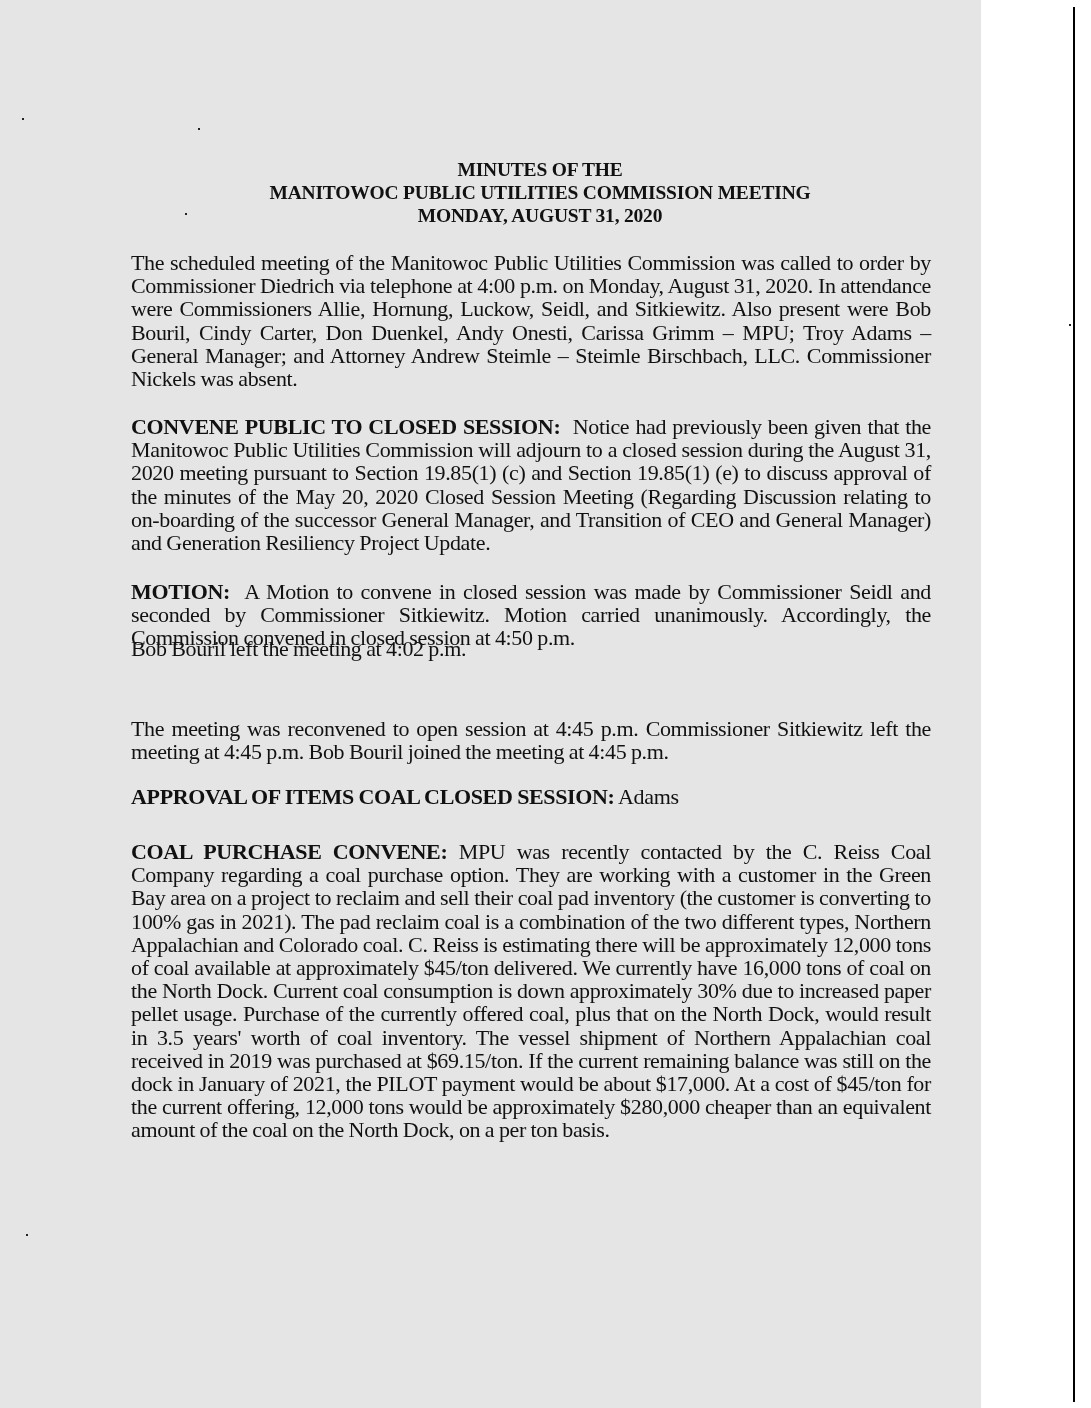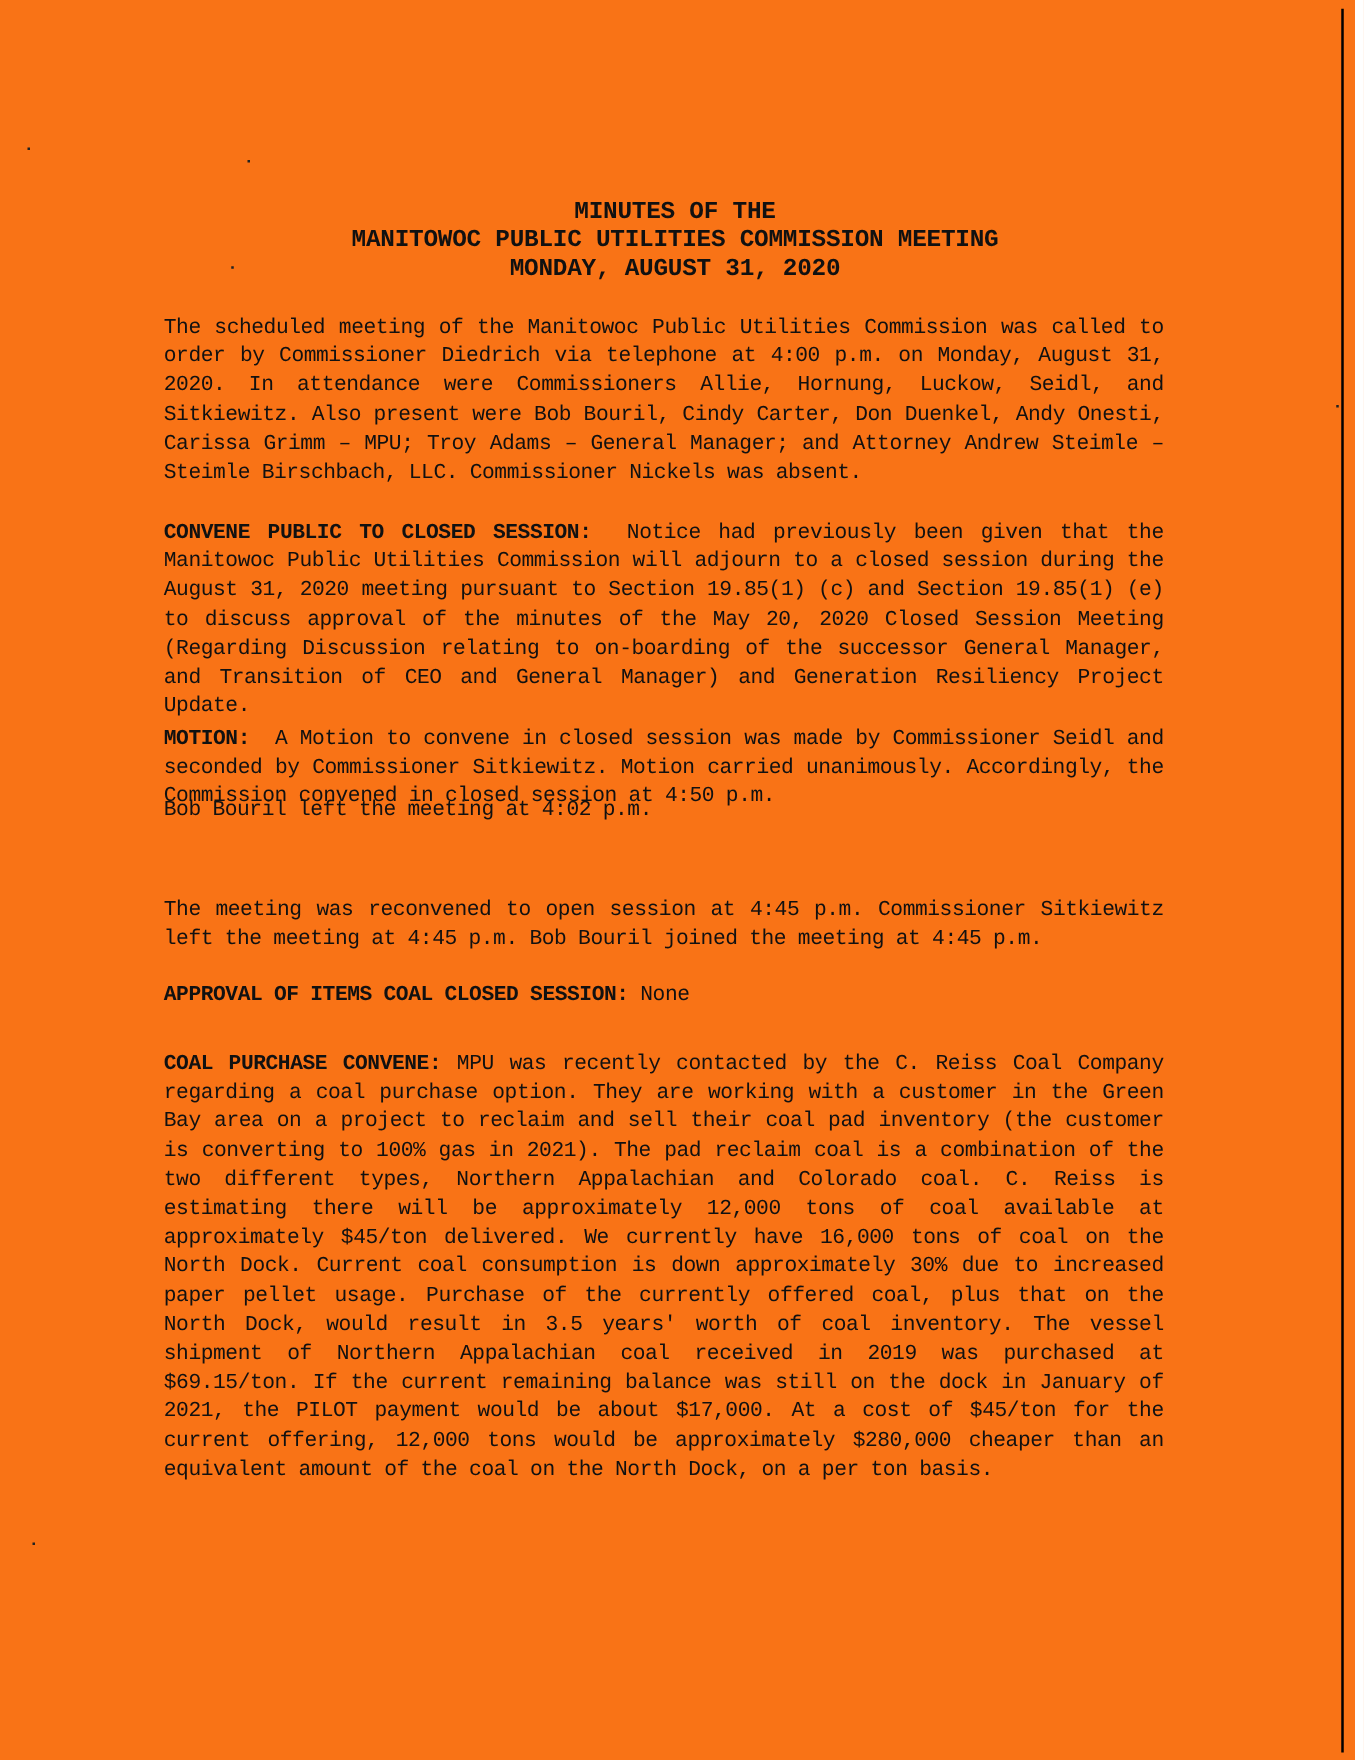--- a/index.html
+++ b/index.html
@@ -12,24 +12,23 @@
       height: 1408px;
       position: relative;
       overflow: hidden;
       font-family: "Liberation Serif", "DejaVu Serif", serif;
       color: #111111;
     }
     .page {
       position: absolute;
       left: 0;
       top: 0;
-      width: 1084px;
+      width: 981px;
       height: 1408px;
-      background: #f97316;
-      font-family: Liberation Mono, monospace;
+      background: #e5e5e5;
     }
     .scan-edge {
       position: absolute;
       left: 1073px;
       top: 7px;
       width: 2px;
       height: 1395px;
       background: #000000;
     }
     .speck {
@@ -49,21 +48,21 @@
       line-height: 23px;
       letter-spacing: -0.2px;
     }
     .header div {
       white-space: nowrap;
     }
     .body-text {
       position: absolute;
       left: 131px;
       width: 800px;
-      font-size: 17px;
+      font-size: 22px;
       line-height: 23.2px;
       text-align: justify;
       letter-spacing: -0.35px;
       word-spacing: -0.5px;
     }
     .body-text b {
       font-weight: bold;
     }
     .p1 { top: 251px; }
     .p2 { top: 415px; }
@@ -109,21 +108,21 @@
   <p class="body-text p4" style="margin:0;">
     <span>Bob Bouril left the meeting at 4:02 p.m.</span>
   </p>
 
   <p class="body-text p5" style="margin:0;">
     <span>The meeting was reconvened to open session at 4:45 p.m.  Commissioner Sitkiewitz left the meeting at 4:45 p.m. Bob Bouril joined the meeting at 4:45 p.m.</span>
   </p>
 
   <p class="body-text p6" style="margin:0;">
     <b>APPROVAL OF ITEMS COAL CLOSED SESSION:</b>
-    <span>None</span>
+    <span>Adams</span>
   </p>
 
   <p class="body-text p7" style="margin:0;">
     <b>COAL PURCHASE CONVENE:</b>
     <span>MPU was recently contacted by the C. Reiss Coal Company regarding a coal purchase option.  They are working with a customer in the Green Bay area on a project to reclaim and sell their coal pad inventory (the customer is converting to 100% gas in 2021).  The pad reclaim coal is a combination of the two different types, Northern Appalachian and Colorado coal.  C. Reiss is estimating there will be approximately 12,000 tons of coal available at approximately $45/ton delivered.  We currently have 16,000 tons of coal on the North Dock. Current coal consumption is down approximately 30% due to increased paper pellet usage. Purchase of the currently offered coal, plus that on the North Dock, would result in 3.5 years' worth of coal inventory. The vessel shipment of Northern Appalachian coal received in 2019 was purchased at $69.15/ton.  If the current remaining balance was still on the dock in January of 2021, the PILOT payment would be about $17,000.  At a cost of $45/ton for the current offering, 12,000 tons would be approximately $280,000 cheaper than an equivalent amount of the coal on the North Dock, on a per ton basis.</span>
   </p>
 
 
 </div>
 

